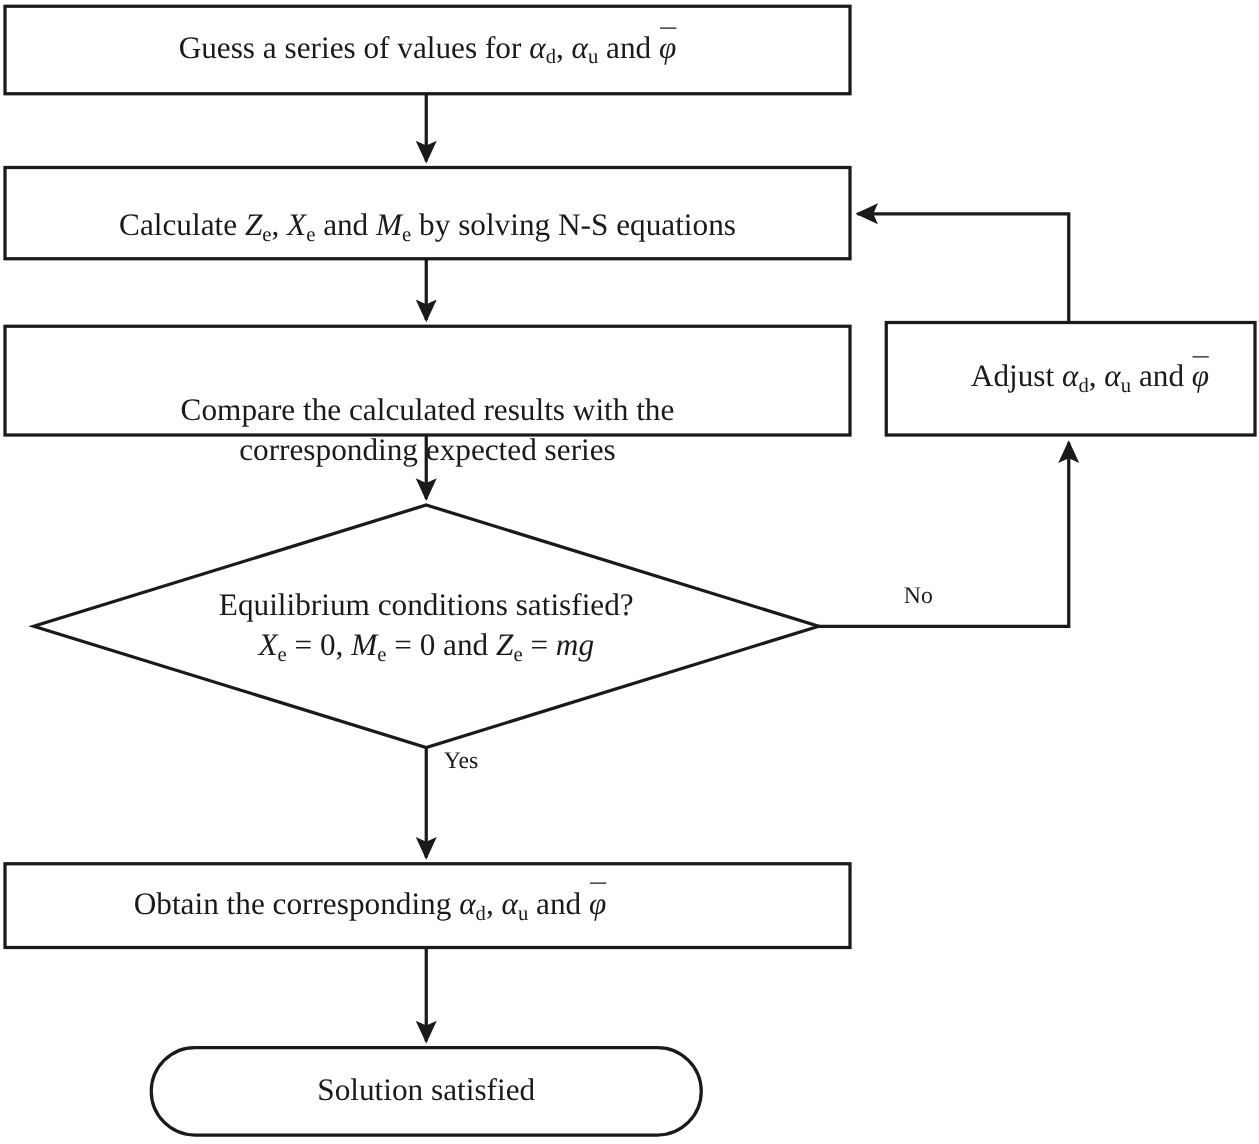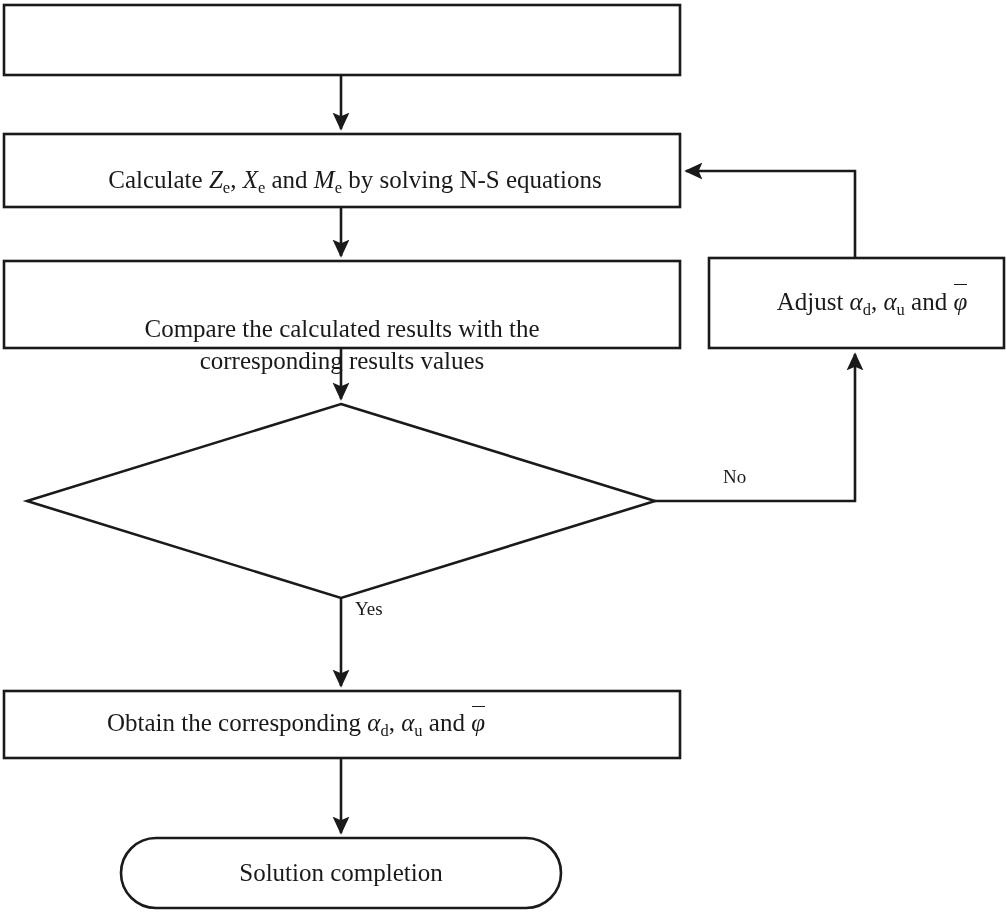--- a/index.html
+++ b/index.html
@@ -97,45 +97,56 @@
       <line x1="341" y1="75" x2="341" y2="129" marker-end="url(#arrow)"></line>
       <line x1="341" y1="207" x2="341" y2="256" marker-end="url(#arrow)"></line>
       <line x1="341" y1="348" x2="341" y2="399" marker-end="url(#arrow)"></line>
       <line x1="341" y1="598" x2="341" y2="686" marker-end="url(#arrow)"></line>
       <line x1="341" y1="758" x2="341" y2="833" marker-end="url(#arrow)"></line>
       <path d="M 655 501 L 855 501 L 855 354" marker-end="url(#arrow)"></path>
       <path d="M 855 258 L 855 171 L 686 171" marker-end="url(#arrow)"></path>
     </g>
   </svg>
 
+  <div class="node-text" style="left:4px; top:5px; width:676px; height:70px;">
+    <span>
+      <span>Guess a series of values for </span><span class="gk">α</span><span class="sub">d</span><span>, </span><span class="gk">α</span><span class="sub">u</span><span> and </span><span class="ovl gk">φ</span>
+    </span>
+  </div>
 
-  <div class="node-text" style="left:4px; top:134px; width:676px; height:95px;padding-left:13px;">
+  <div class="node-text" style="left:4px; top:134px; width:676px; height:95px;">
     <span>
       <span>Calculate </span><i class="var">Z</i><span class="sub">e</span><span>, </span><i class="var">X</i><span class="sub">e</span><span> and </span><i class="var">M</i><span class="sub">e</span><span> by solving N-S equations</span>
     </span>
   </div>
 
   <div class="node-text two-line" style="left:14px; top:261px; width:656px; height:87px;margin-top:40px;">
     <span>
       <span>Compare the calculated results with the</span><br>
-      <span>corresponding results values</span>
+      <span>corresponding expected series</span>
     </span>
   </div>
 
+  <div class="node-text two-line" style="left:61px; top:455px; width:560px; height:92px;">
+    <span>
+      <span>Equilibrium conditions satisfied?</span><br>
+      <span><i class="var">X</i><span class="sub">e</span><span> = 0, </span><i class="var">M</i><span class="sub">e</span><span> = 0 and </span><i class="var">Z</i><span class="sub">e</span><span> = </span><i class="var">mg</i></span>
+    </span>
+  </div>
 
   <div class="node-text" style="left:709px; top:258px; width:326px; height:90px;">
     <span>
       <span>Adjust </span><span class="gk">α</span><span class="sub">d</span><span>, </span><span class="gk">α</span><span class="sub">u</span><span> and </span><span class="ovl gk">φ</span>
     </span>
   </div>
 
   <div class="node-text" style="left:4px; top:691px; width:584px; height:67px;">
     <span>
       <span>Obtain the corresponding </span><span class="gk">α</span><span class="sub">d</span><span>, </span><span class="gk">α</span><span class="sub">u</span><span> and </span><span class="ovl gk">φ</span>
     </span>
   </div>
 
-  <div class="node-text" style="left:121px; top:838px; width:440px; height:70px;">Solution completion</div>
+  <div class="node-text" style="left:121px; top:838px; width:440px; height:70px;">Solution satisfied</div>
 
   <div class="edge-label" style="left:723px; top:466px;">No</div>
   <div class="edge-label" style="left:355px; top:598px;">Yes</div>
 
 </div>
 
 </body></html>

